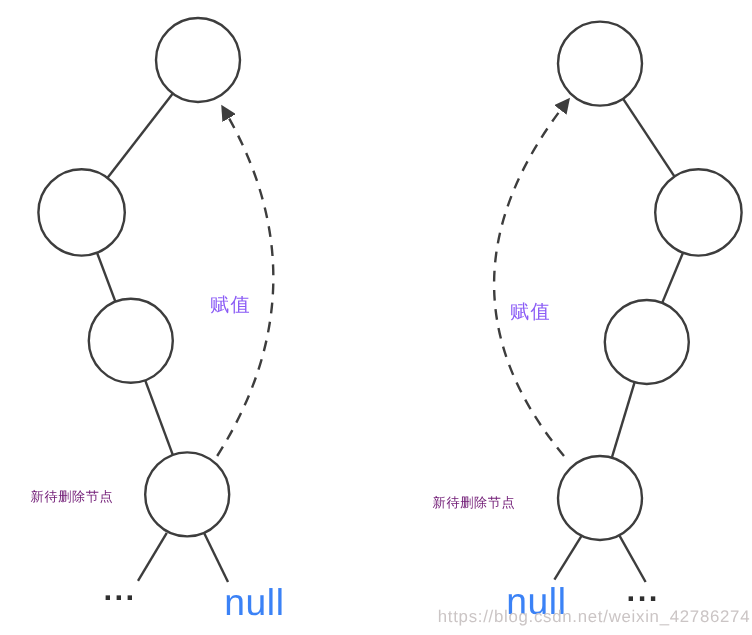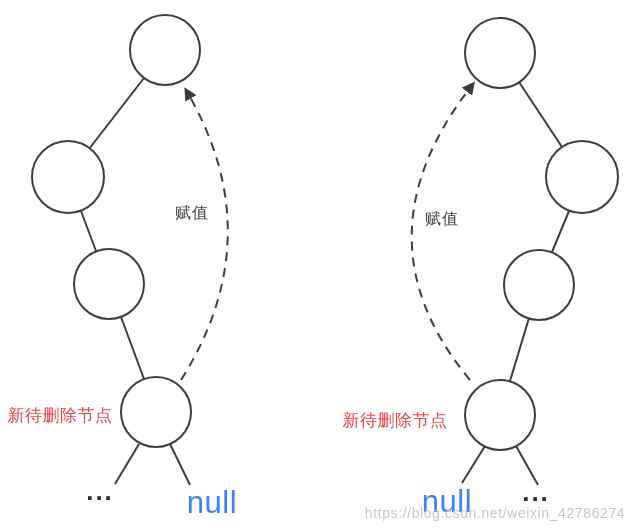--- a/index.html
+++ b/index.html
@@ -20,28 +20,29 @@
     left: 0;
     top: 0;
   }
   .lbl {
     position: absolute;
     transform: translate(-50%, -50%);
     white-space: nowrap;
     line-height: 1;
   }
   .lbl-cn {
-    font-size: 17px;
-    color: #ef4444;
+    font-size: 11px;
+    color: #701a75;
     letter-spacing: 0.5px;
   }
   .lbl-assign {
     font-size: 16px;
-    color: #404040;
+    color: #8b5cf6;
     letter-spacing: 1px;
+    margin-top: 42px;
   }
   .lbl-null {
     font-size: 31px;
     color: #3b82f6;
     letter-spacing: 0.5px;
   }
   .lbl-dots {
     font-size: 26px;
     font-weight: 700;
     color: #2f2f2f;

